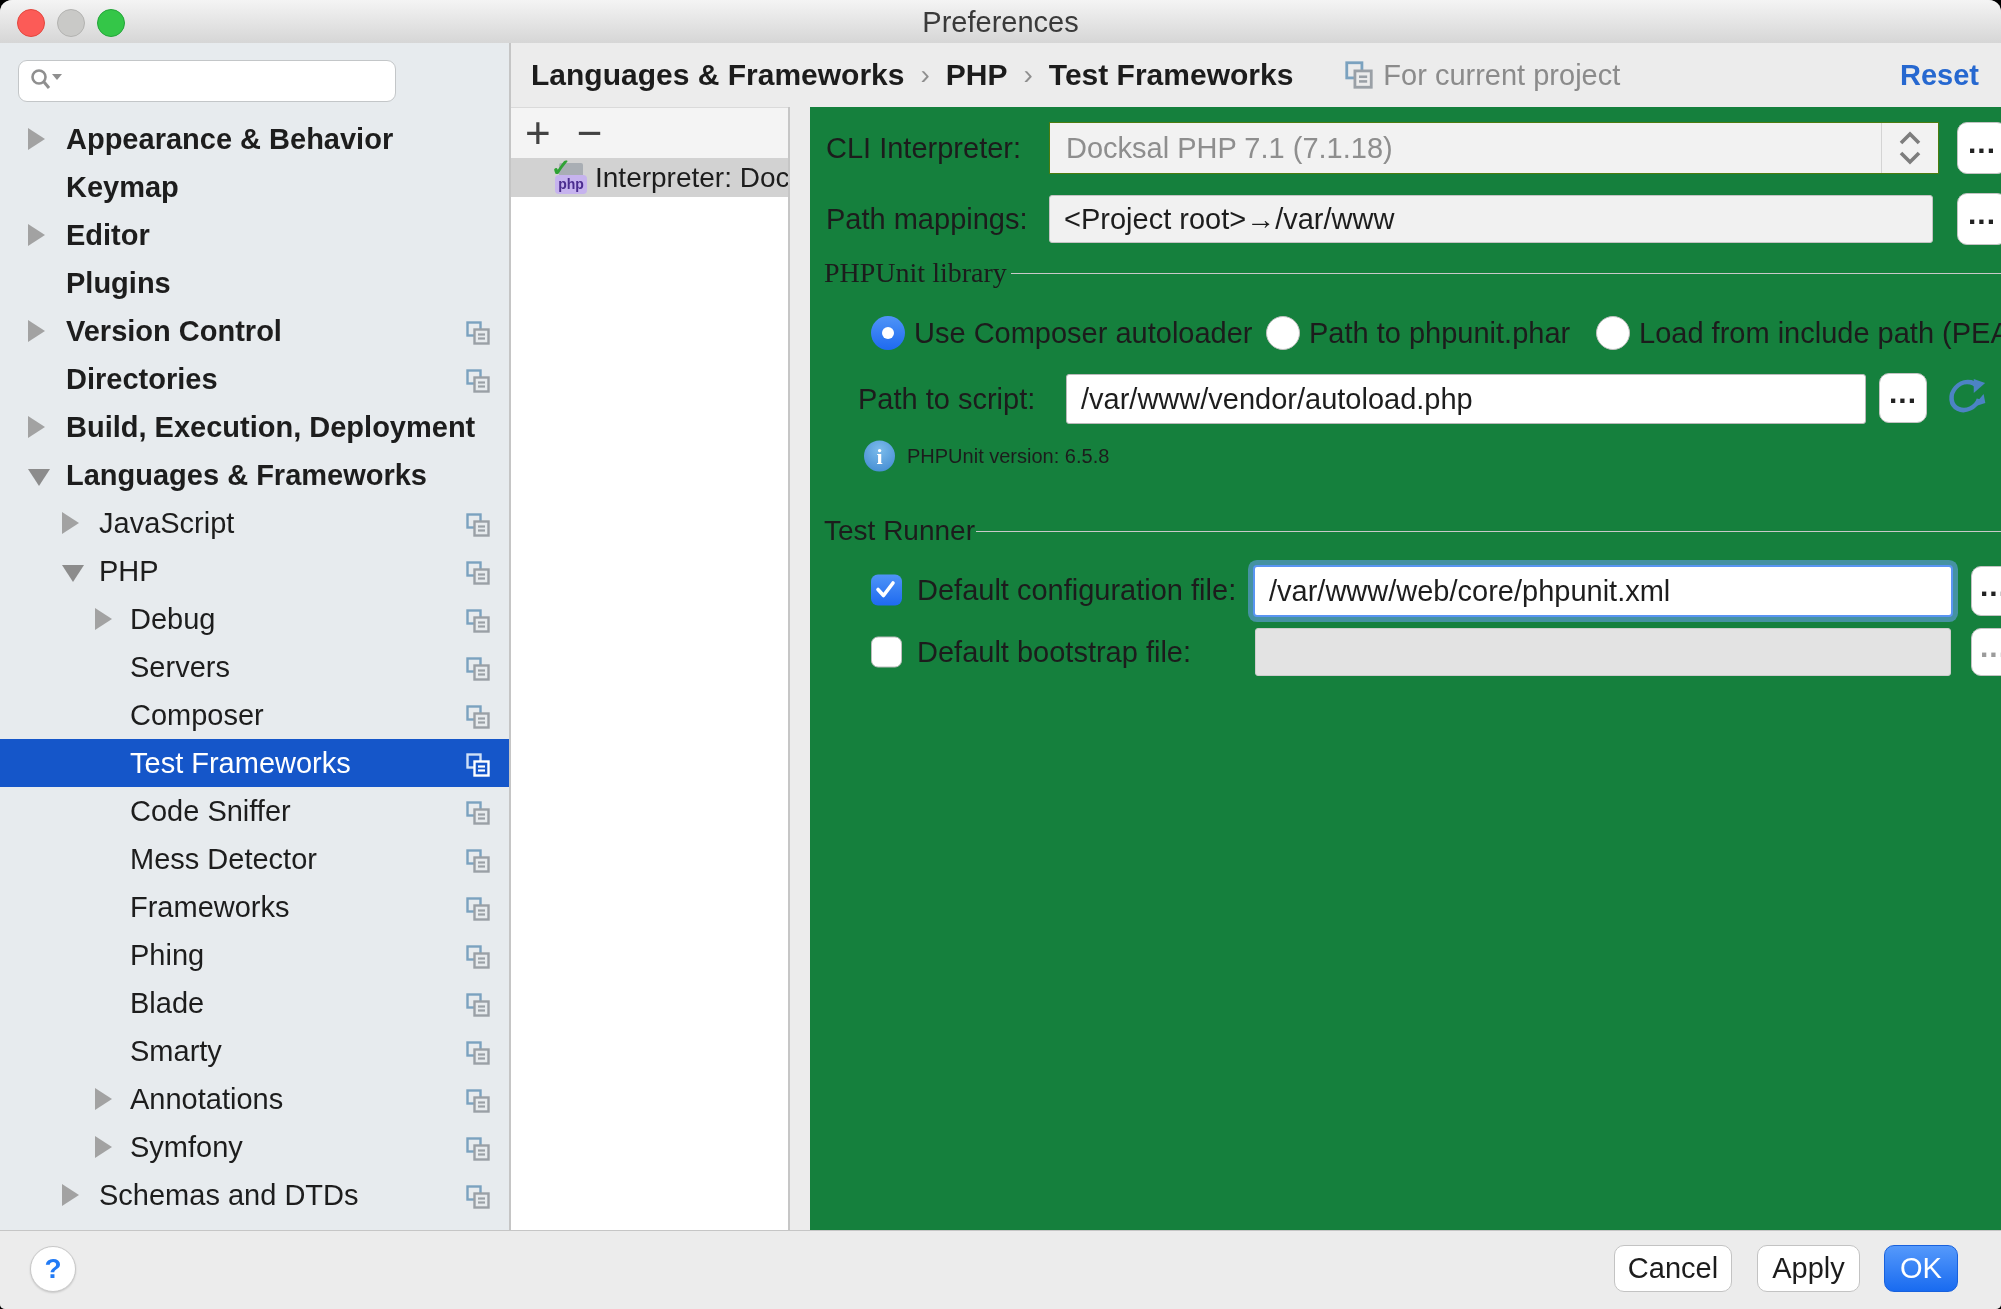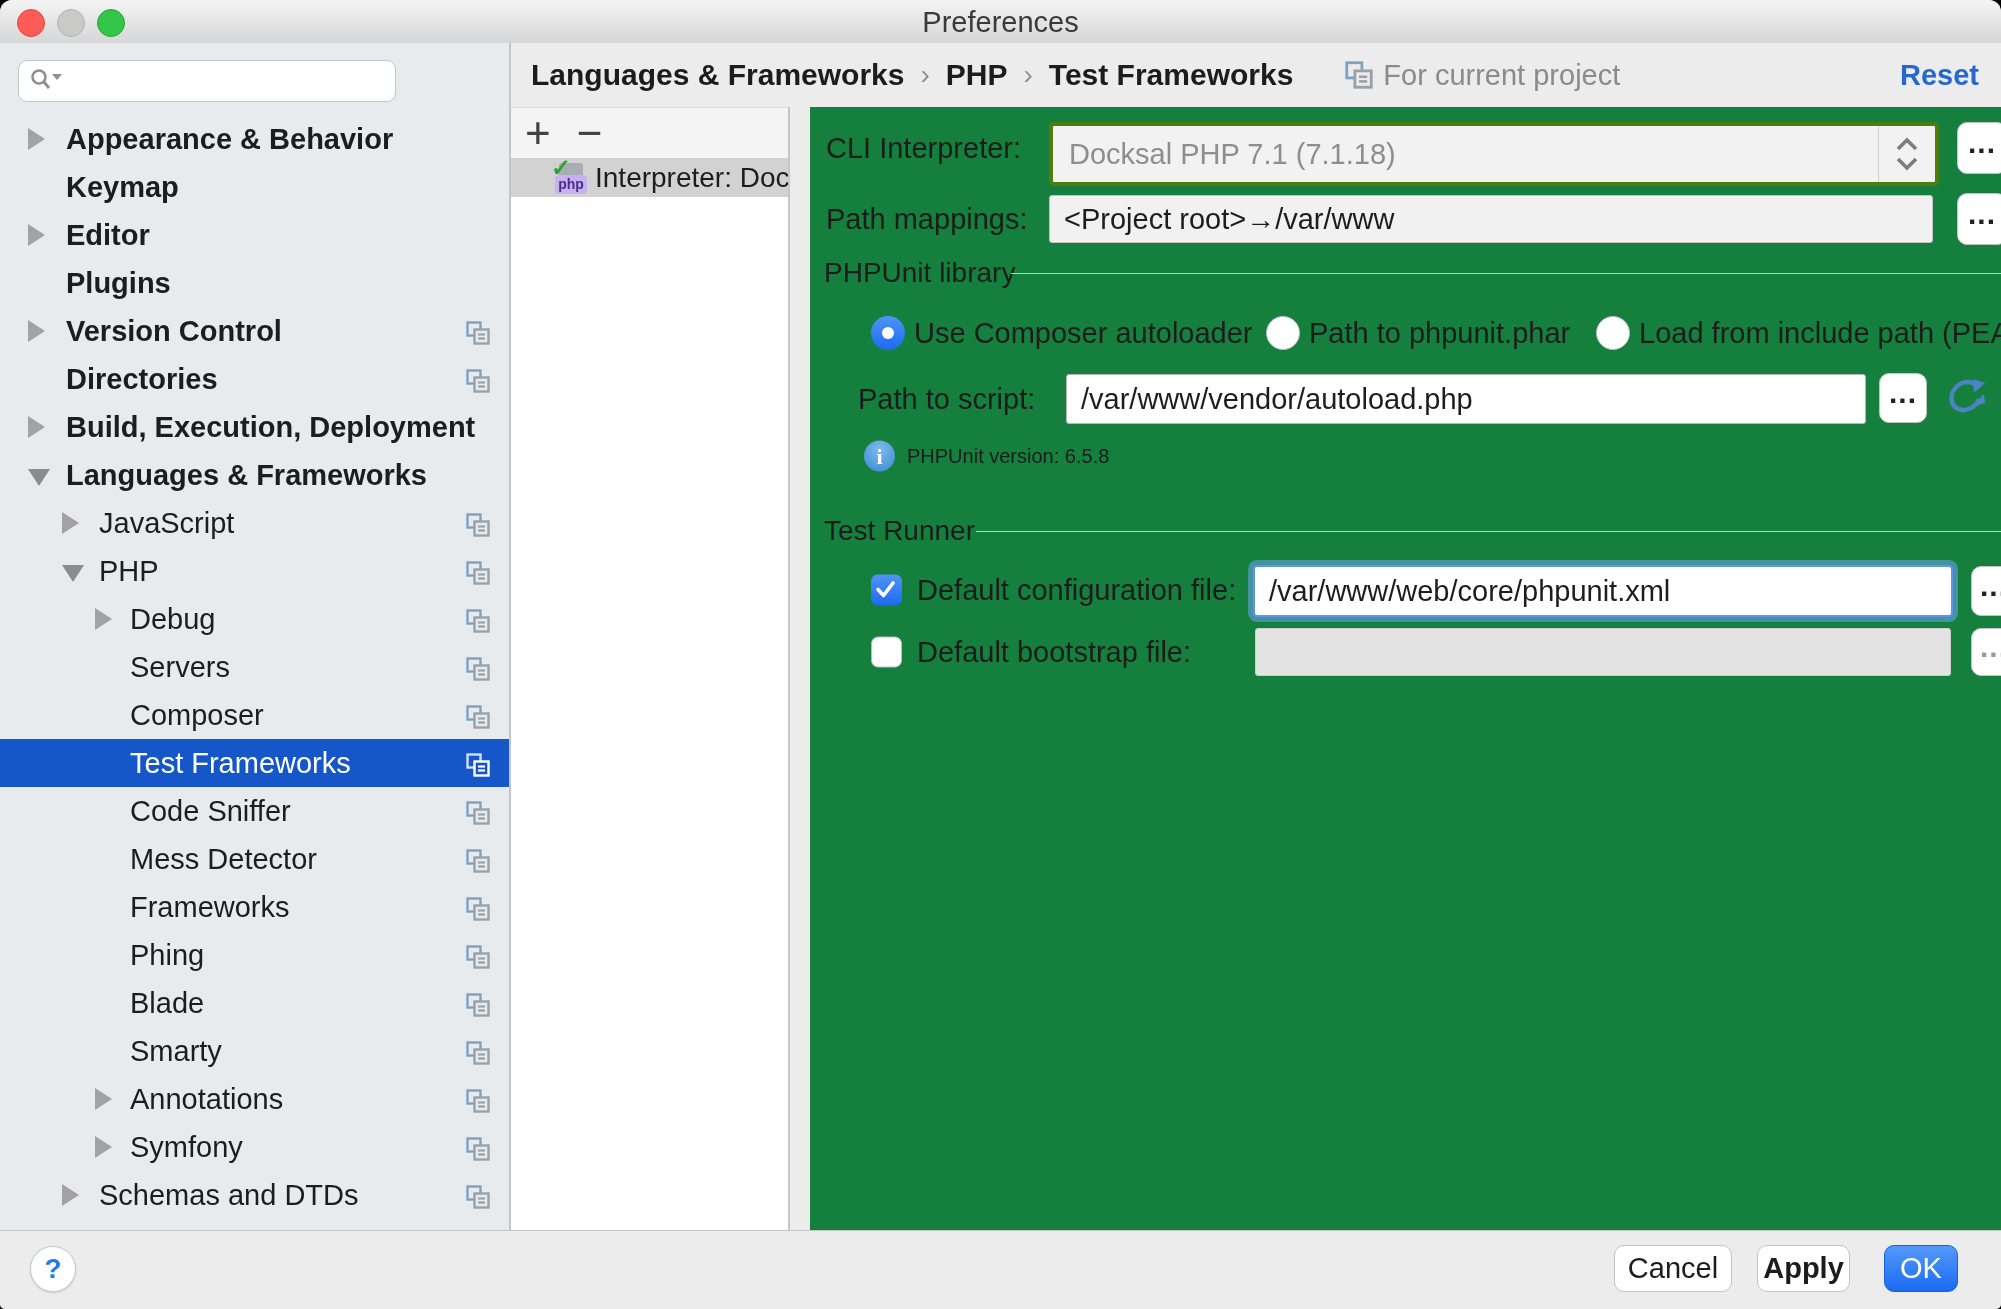--- a/index.html
+++ b/index.html
@@ -47,22 +47,22 @@
   .interp-row{height:39px;background:#d2d2d2;display:flex;align-items:center;white-space:nowrap;overflow:hidden;}
   .phpic{position:relative;width:36px;height:34px;margin-left:40px;flex:0 0 auto;}
   .phpic .doc{position:absolute;left:8px;top:2px;width:24px;height:15px;background:#a9aeb4;border-radius:2px;}
   .phpic .chk{position:absolute;left:0px;top:-7px;color:#2fa235;font-size:24px;font-weight:bold;}
   .phpic .badge{position:absolute;left:4px;top:14px;width:32px;height:19px;background:#c6b3ee;border-radius:4px;
                 color:#4b2d8f;font-size:14px;font-weight:bold;text-align:center;line-height:19px;}
   .interp-label{font-size:28px;color:#1d1d1d;margin-left:8px;}
   
   .rpanel{position:absolute;left:789px;top:107px;width:1212px;height:1123px;background:#15803d;margin-left:21px;}
   .flabel{position:absolute;font-size:29px;color:#1c1c1c;white-space:nowrap;transform:translateY(-50%);}
-  .combo{position:absolute;left:239px;top:15px;width:890px;height:64px;background:#f2f2f2;
-         border:4px solid #4d7c0f;border-radius:5px;display:flex;align-items:center;box-sizing:border-box;}
+  .combo{position:absolute;left:239px;top:15px;width:890px;height:52px;background:#f2f2f2;
+         border:1px solid #4d7c0f;border-radius:0;display:flex;align-items:center;box-sizing:border-box;}
   .combo .val{flex:1;font-size:29px;color:#8e8e8e;padding-left:16px;white-space:nowrap;overflow:hidden;}
   .combo .step{width:56px;height:100%;border-left:1px solid #d4d4d4;display:flex;align-items:center;justify-content:center;}
   .browse{position:absolute;width:50px;height:52px;background:#fff;border:1px solid #c3c3c3;border-radius:10px;
           font-size:30px;color:#222;text-align:center;line-height:40px;cursor:pointer;box-sizing:border-box;font-weight:bold;letter-spacing:1px;}
   .browse.dis{color:#9b9b9b;}
   .field{position:absolute;background:#f1f1f1;border:1px solid #c3c3c3;border-radius:3px;
          font-size:29px;color:#1d1d1d;display:flex;align-items:center;padding-left:14px;box-sizing:border-box;white-space:nowrap;overflow:hidden;}
   .field.white{background:#fff;border-color:#b9b9b9;}
   .field.focus{border:2px solid #5a95f2;box-shadow:0 0 0 5px rgba(110,160,245,.55);border-radius:4px;}
   .field.dis{background:#e3e3e3;border-color:#cdcdcd;}
@@ -341,21 +341,21 @@
       </span>
     </div>
     <div class="browse" style="left:1147px;top:15px;">...</div>
 
     <div class="flabel" style="left:16px;top:112px;">Path mappings:</div>
     <div class="field" style="left:239px;top:88px;width:884px;height:48px;">
       <span>&lt;Project root&gt;→/var/www</span>
     </div>
     <div class="browse" style="left:1147px;top:86px;">...</div>
 
-    <div class="group-title" style="left:14px;top:166px;">PHPUnit library</div>
+    <div class="group-title" style="left:14px;top:166px;font-family:Liberation Serif, serif;">PHPUnit library</div>
     <div class="gline" style="left:201px;top:166px;width:995px;"></div>
 
     <div id="radios">
         <div class="radio on" style="left: 61px; top: 226px;"></div>
         <div class="rlabel" style="left: 104px; top: 226px;">Use Composer autoloader</div>
         <div class="radio off" style="left: 456px; top: 226px;"></div>
         <div class="rlabel" style="left: 499px; top: 226px;">Path to phpunit.phar</div>
         <div class="radio off" style="left: 786px; top: 226px;"></div>
         <div class="rlabel" style="left: 829px; top: 226px;">Load from include path (PEAR)</div>
       </div>
@@ -396,17 +396,17 @@
     <div class="flabel" style="left:107px;top:545px;text-align:center;">Default bootstrap file:</div>
     <div class="field dis" style="left:445px;top:521px;width:696px;height:48px;">
       <span></span>
     </div>
     <div class="browse dis" style="left:1161px;top:521px;width:46px;height:48px;line-height:36px;">...</div>
   </div>
 
   <div class="footer">
     <div class="helpbtn">?</div>
     <div class="btn" style="left:1614px;width:118px;">Cancel</div>
-    <div class="btn" style="left:1757px;width:93px;font-weight:bold;">Apply</div>
+    <div class="btn" style="left:1757px;width:103px;">Apply</div>
     <div class="btn primary" style="left:1884px;width:74px;">OK</div>
   </div>
 
 </div>
 
 </body></html>

